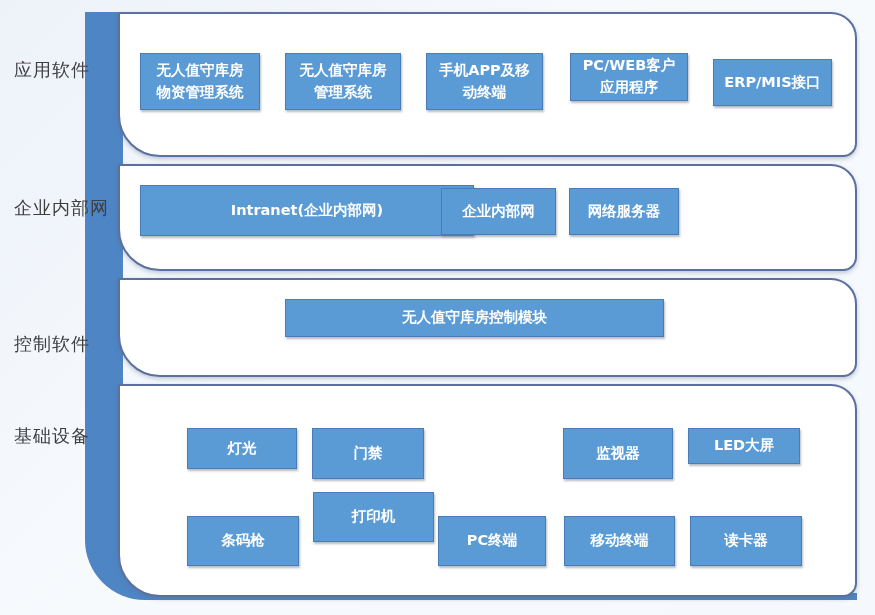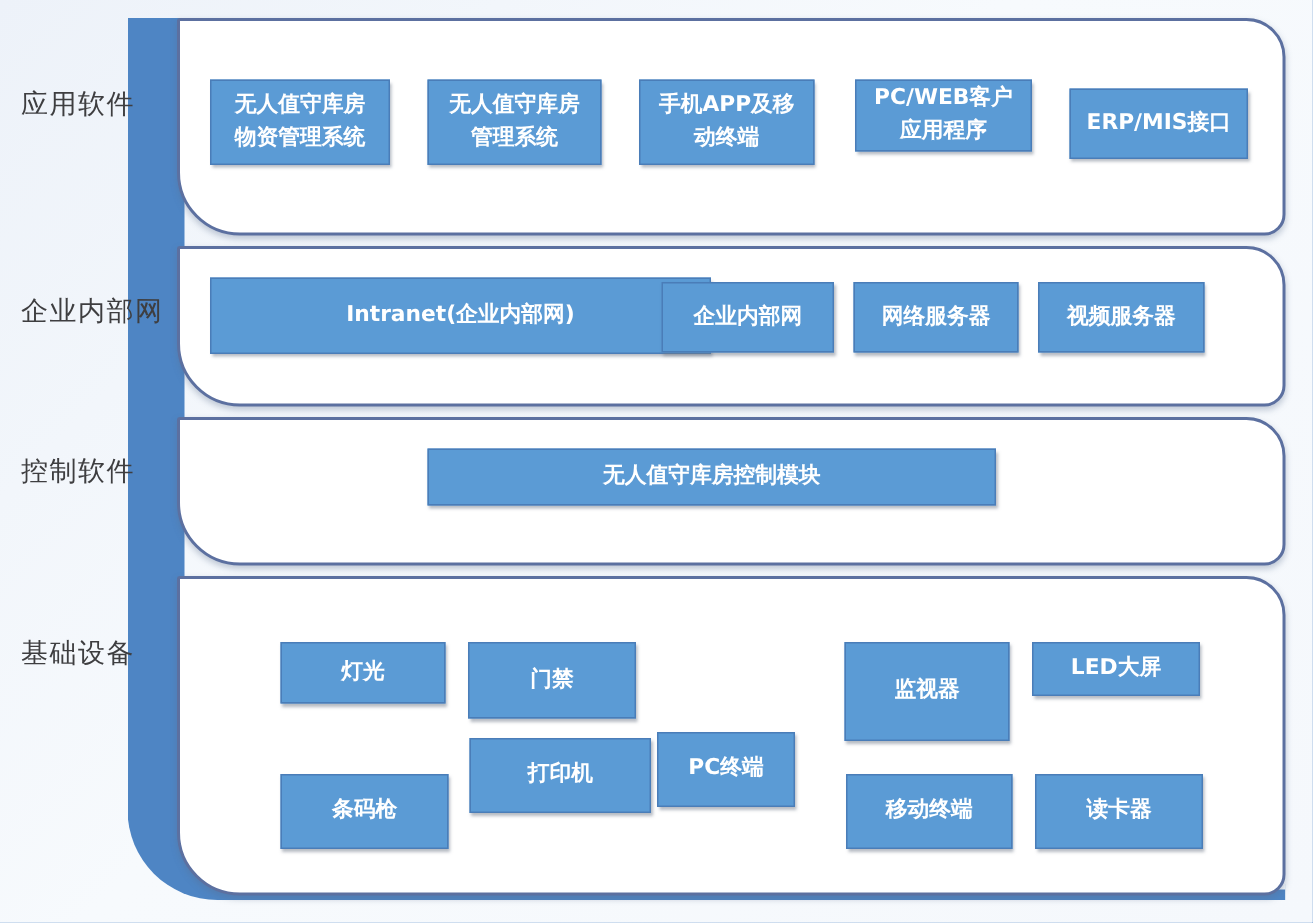--- a/index.html
+++ b/index.html
@@ -58,44 +58,43 @@
 
   <div class="pipe"></div>
 
   <div class="panel" style="top:12px;height:145px"></div>
   <div class="panel" style="top:164px;height:107px"></div>
   <div class="panel" style="top:278px;height:99px"></div>
   <div class="panel" style="top:384px;height:213px"></div>
 
   <div class="layer-label" style="top:58px">应用软件</div>
   <div class="layer-label" style="top:196px">企业内部网</div>
-  <div class="layer-label" style="top:303px">控制软件</div>
+  <div class="layer-label" style="top:332px">控制软件</div>
   <div class="layer-label" style="top:424px">基础设备</div>
 
   <div class="box" style="left:140px;top:53px;width:120px;height:57px">无人值守库房
 物资管理系统</div>
   <div class="box" style="left:285px;top:53px;width:116px;height:57px">无人值守库房
 管理系统</div>
   <div class="box" style="left:426px;top:53px;width:117px;height:57px">手机APP及移
 动终端</div>
   <div class="box" style="left:570px;top:53px;width:118px;height:48px">PC/WEB客户
 应用程序</div>
   <div class="box" style="left:713px;top:59px;width:119px;height:47px">ERP/MIS接口</div>
 
   <div class="box" style="left:140px;top:185px;width:334px;height:51px">Intranet(企业内部网)</div>
   <div class="box" style="left:441px;top:188px;width:115px;height:47px">企业内部网</div>
   <div class="box" style="left:569px;top:188px;width:110px;height:47px">网络服务器</div>
-  <div class="box" style="left:692px;top:188px;width:111px;height:47px">视频服务器</div>
 
   <div class="box" style="left:285px;top:299px;width:379px;height:38px">无人值守库房控制模块</div>
 
   <div class="box" style="left:187px;top:428px;width:110px;height:41px">灯光</div>
   <div class="box" style="left:312px;top:428px;width:112px;height:51px">门禁</div>
-  <div class="box" style="left:563px;top:428px;width:110px;height:66px">监视器</div>
+  <div class="box" style="left:563px;top:428px;width:110px;height:51px">监视器</div>
   <div class="box" style="left:688px;top:428px;width:112px;height:36px">LED大屏</div>
 
   <div class="box" style="left:187px;top:516px;width:112px;height:50px">条码枪</div>
   <div class="box" style="left:313px;top:492px;width:121px;height:50px">打印机</div>
-  <div class="box" style="left:438px;top:488px;width:92px;height:50px">PC终端</div>
+  <div class="box" style="left:438px;top:516px;width:108px;height:50px">PC终端</div>
   <div class="box" style="left:690px;top:516px;width:112px;height:50px">读卡器</div>
   <div class="box" style="left:564px;top:516px;width:111px;height:50px">移动终端</div>
 
 </div>
 
 </body></html>

